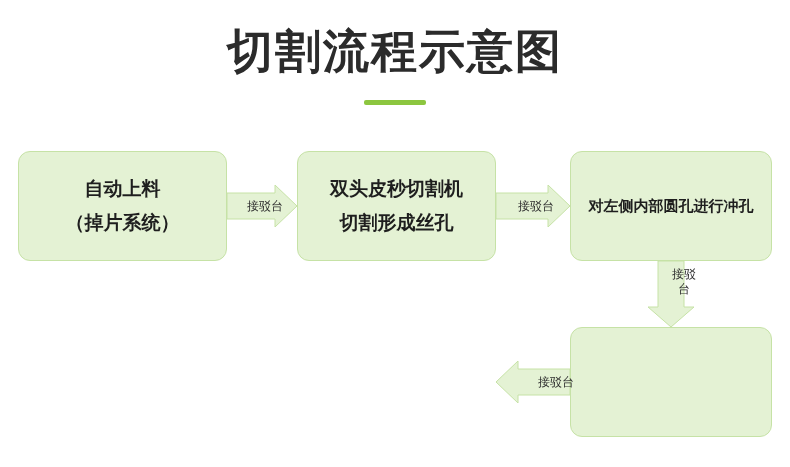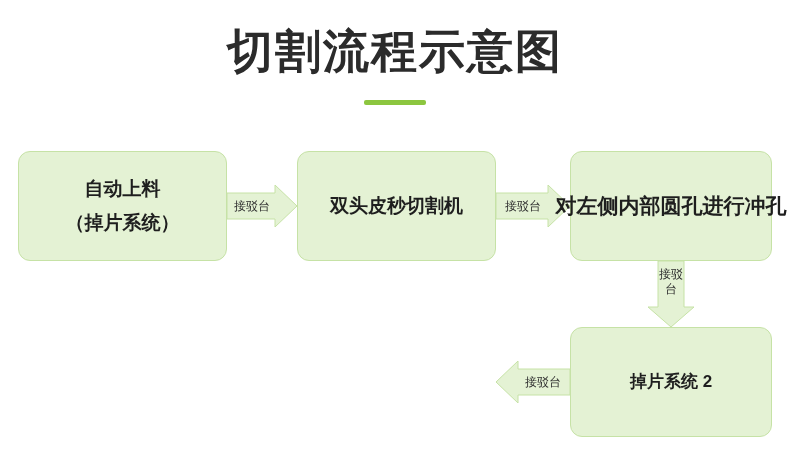--- a/index.html
+++ b/index.html
@@ -64,21 +64,21 @@
     font-size: 19px;
     font-weight: bold;
     line-height: 34px;
   }
   .box.two-tier .line-main {
     font-size: 17px;
     font-weight: bold;
     line-height: 28px;
   }
   .box.two-tier .line-sub {
-    font-size: 21px;
+    font-size: 15px;
     font-weight: bold;
     line-height: 26px;
   }
   .box.single .line {
     font-size: 21px;
     font-weight: bold;
     line-height: 30px;
     letter-spacing: 1px;
   }
 
@@ -87,20 +87,21 @@
     position: absolute;
   }
   .arrow-label {
     position: absolute;
     font-size: 12px;
     color: #2e2e2e;
     line-height: 14px;
     text-align: center;
     white-space: pre-line;
     z-index: 3;
+    margin-left: 13px;
   }
   .arrow-svg {
     display: block;
   }
 </style>
 </head>
 <body>
 
 <div id="canvas">
 
@@ -114,20 +115,21 @@
 
   <div class="arrow-wrap" style="left:227px; top:185px; width:70px; height:42px;">
     <svg class="arrow-svg" width="70" height="42" viewBox="0 0 70 42">
       <polygon points="0,8 48,8 48,0 70,21 48,42 48,34 0,34" fill="#e4f2d4" stroke="#c6e2a6" stroke-width="1"></polygon>
     </svg>
     <div class="arrow-label" style="left:2px; top:14px; width:46px;">接驳台</div>
   </div>
 
   <div class="box big" style="left:297px; top:151px; width:199px; height:110px;">
     <span class="line">双头皮秒切割机</span>
+    <span class="line">切割形成丝孔</span>
   </div>
 
   <div class="arrow-wrap" style="left:496px; top:185px; width:74px; height:42px;">
     <svg class="arrow-svg" width="74" height="42" viewBox="0 0 74 42">
       <polygon points="0,8 52,8 52,0 74,21 52,42 52,34 0,34" fill="#e4f2d4" stroke="#c6e2a6" stroke-width="1"></polygon>
     </svg>
     <div class="arrow-label" style="left:4px; top:14px; width:46px;">接驳台</div>
   </div>
 
   <div class="box two-tier" style="left:570px; top:151px; width:202px; height:110px;">
@@ -135,21 +137,20 @@
   </div>
 
   <div class="arrow-wrap" style="left:648px; top:261px; width:46px; height:66px;">
     <svg class="arrow-svg" width="46" height="66" viewBox="0 0 46 66">
       <polygon points="10,0 36,0 36,46 46,46 23,66 0,46 10,46" fill="#e4f2d4" stroke="#c6e2a6" stroke-width="1"></polygon>
     </svg>
     <div class="arrow-label" style="left:10px; top:6px; width:26px; line-height:15px; word-break:break-all; white-space:normal;">接驳台</div>
   </div>
 
   <div class="box two-tier" style="left:570px; top:327px; width:202px; height:110px;">
-    <span class="line line-main">掉片系统 2</span>
   </div>
 
   <div class="arrow-wrap" style="left:496px; top:361px; width:74px; height:42px;">
     <svg class="arrow-svg" width="74" height="42" viewBox="0 0 74 42">
       <polygon points="74,8 22,8 22,0 0,21 22,42 22,34 74,34" fill="#e4f2d4" stroke="#c6e2a6" stroke-width="1"></polygon>
     </svg>
     <div class="arrow-label" style="left:24px; top:14px; width:46px;">接驳台</div>
   </div>
 
 

